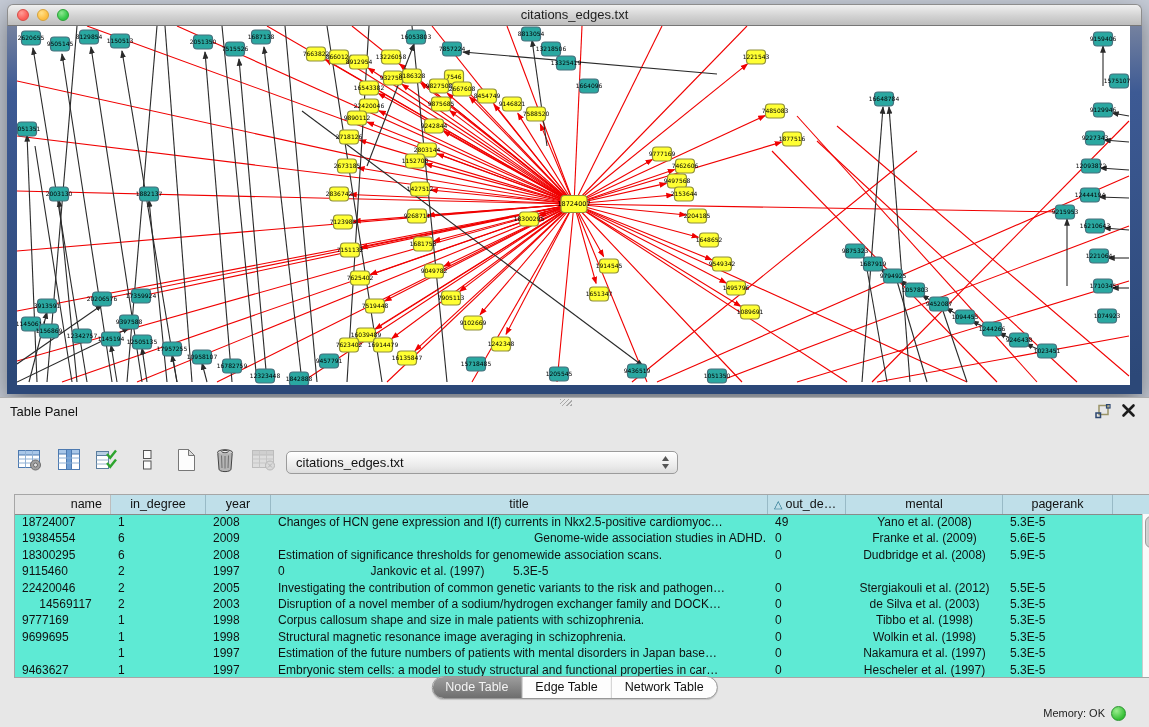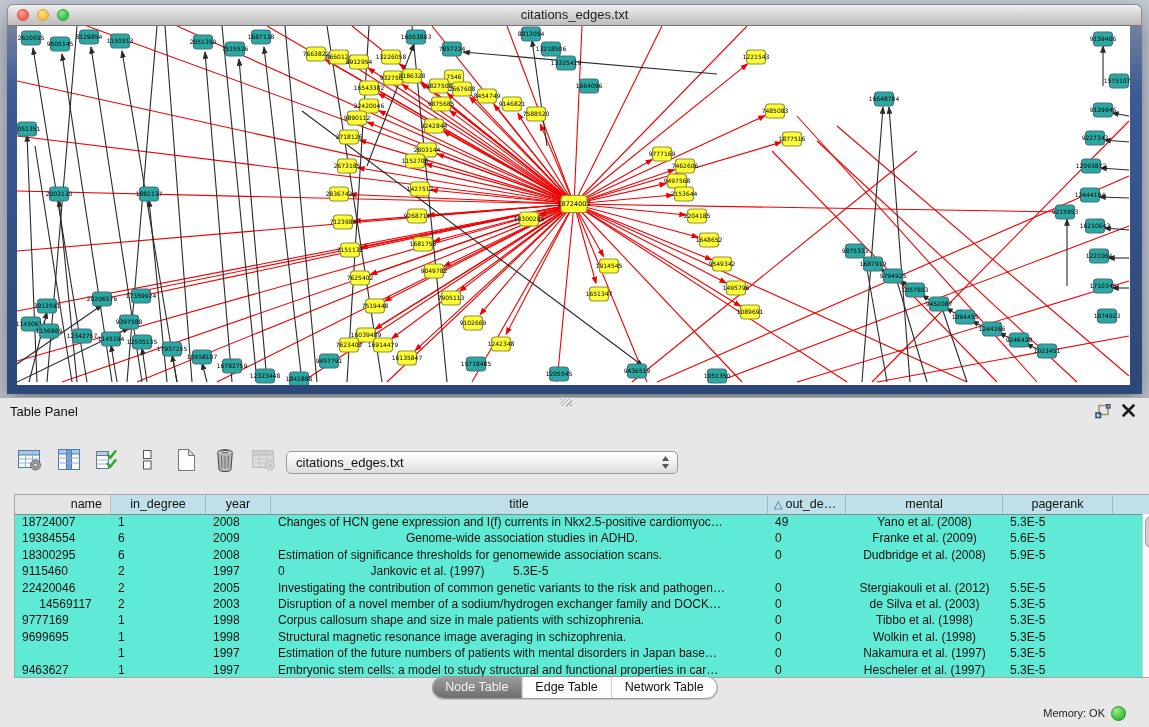--- a/index.html
+++ b/index.html
@@ -781,21 +781,21 @@
           <div class="td" style="width: 65px; text-align: left; padding-left: 7px;">2008</div>
           <div class="td" style="width: 497px; text-align: left; padding-left: 7px;">Changes of HCN gene expression and I(f) currents in Nkx2.5-positive cardiomyoc…</div>
           <div class="td" style="width: 78px; text-align: left; padding-left: 7px;">49</div>
           <div class="td" style="width: 157px; text-align: center; padding-left: 2px;">Yano et al. (2008)</div>
           <div class="td" style="width: 110px; text-align: left; padding-left: 7px;">5.3E-5</div>
         </div>
         <div class="tr">
           <div class="td" style="width: 96px; text-align: left; padding-left: 7px;">19384554</div>
           <div class="td" style="width: 95px; text-align: left; padding-left: 7px;">6</div>
           <div class="td" style="width: 65px; text-align: left; padding-left: 7px;">2009</div>
-          <div class="td" style="width: 497px; text-align: center; padding-left: 7px;">Genome-wide association studies in ADHD.</div>
+          <div class="td" style="width: 497px; text-align: right; padding-left: 7px;">Genome-wide association studies in ADHD.</div>
           <div class="td" style="width: 78px; text-align: left; padding-left: 7px;">0</div>
           <div class="td" style="width: 157px; text-align: center; padding-left: 2px;">Franke et al. (2009)</div>
           <div class="td" style="width: 110px; text-align: left; padding-left: 7px;">5.6E-5</div>
         </div>
         <div class="tr">
           <div class="td" style="width: 96px; text-align: left; padding-left: 7px;">18300295</div>
           <div class="td" style="width: 95px; text-align: left; padding-left: 7px;">6</div>
           <div class="td" style="width: 65px; text-align: left; padding-left: 7px;">2008</div>
           <div class="td" style="width: 497px; text-align: left; padding-left: 7px;">Estimation of significance thresholds for genomewide association scans.</div>
           <div class="td" style="width: 78px; text-align: left; padding-left: 7px;">0</div>

